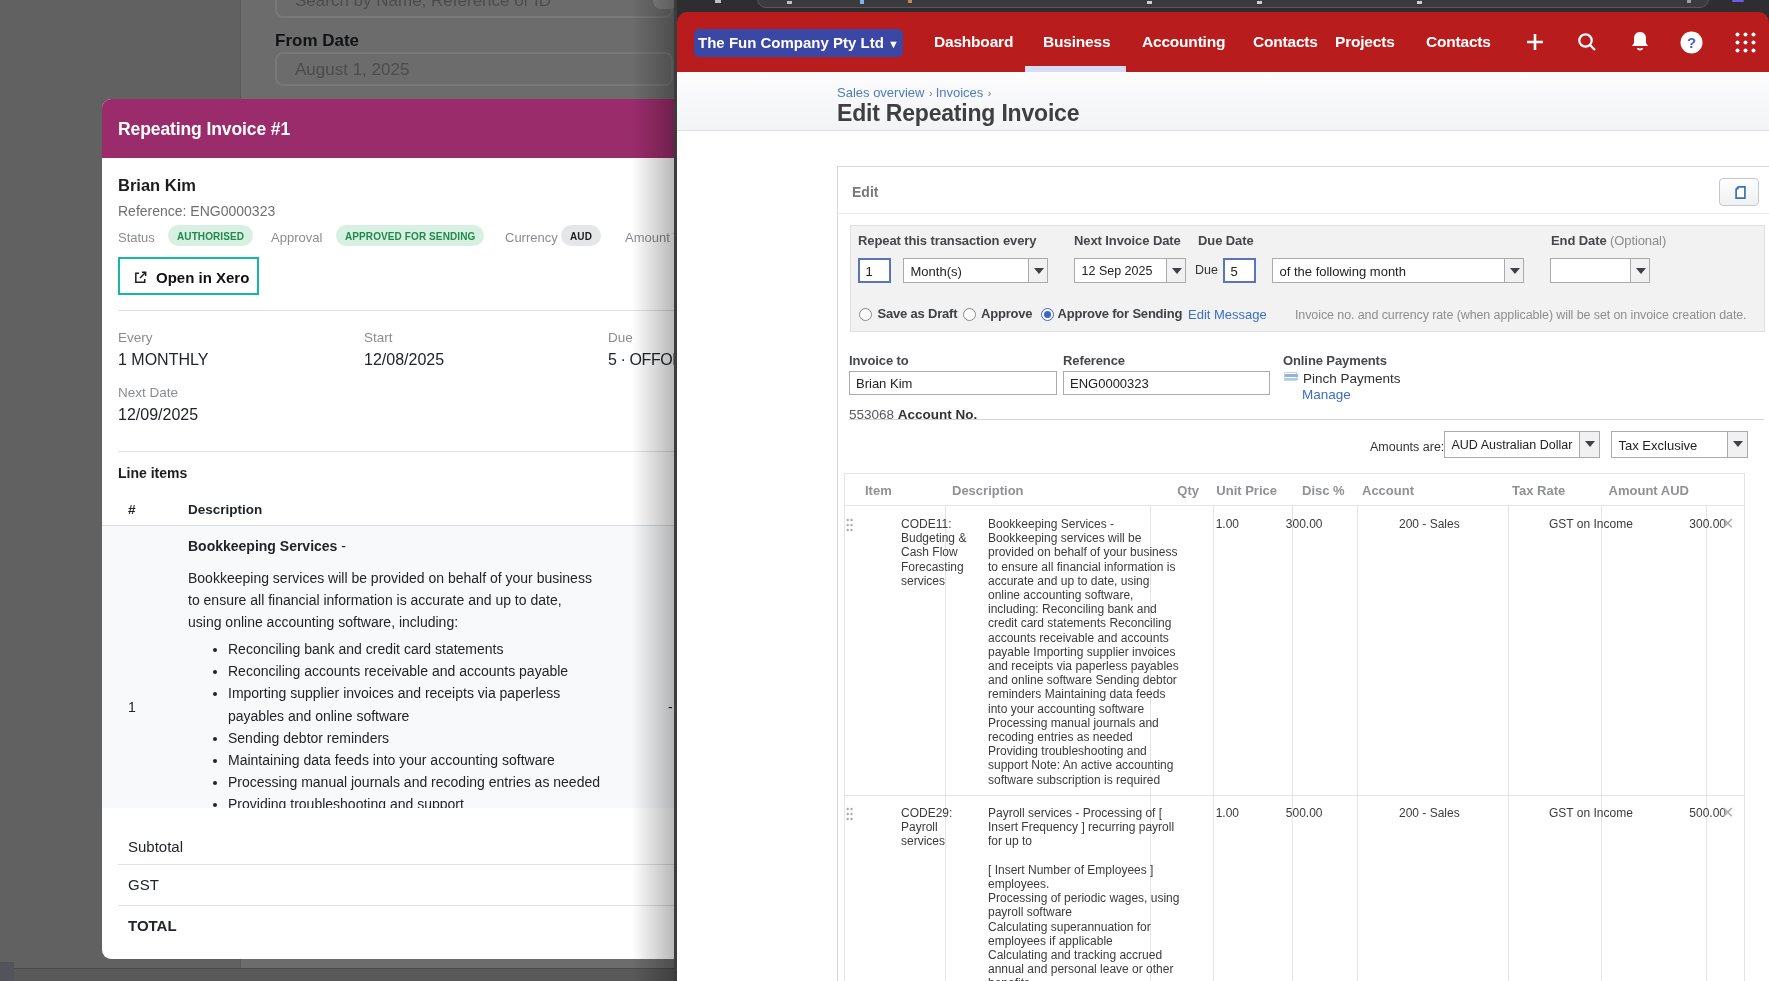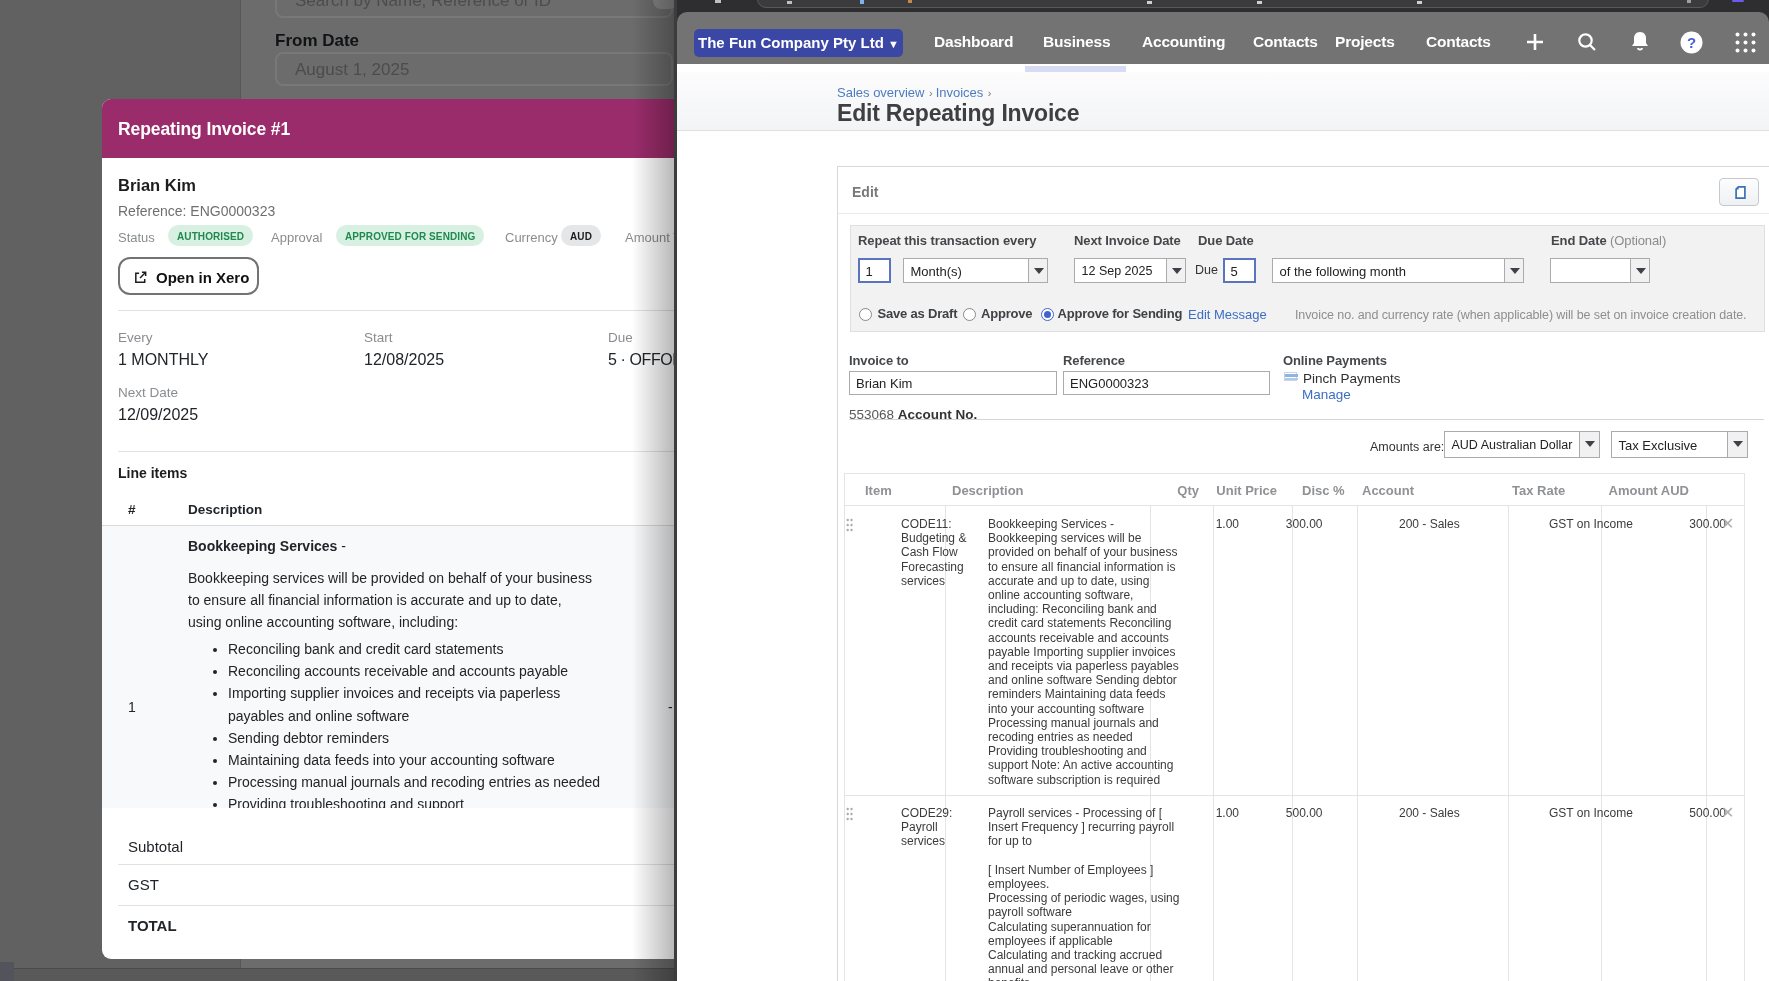--- a/index.html
+++ b/index.html
@@ -27,21 +27,21 @@
   .m-div { position:absolute; left:16px; right:0; border-top:1px solid #DEE2E6; }
 
   
   #edgeshadow { position:absolute; left:632px; top:0; width:42px; height:981px; z-index:40;
     background:linear-gradient(to right, rgba(0,0,0,0), rgba(0,0,0,0.28)); }
 
   
   #win { position:absolute; left:674px; top:0; width:1095px; height:981px; background:#fff; border-left:3px solid #3C3C3C; overflow:hidden; z-index:100; }
   #chrome { position:absolute; left:0; top:0; width:1092px; height:12px; background:#2E2E30; }
   #cpill { position:absolute; left:80px; top:-10px; width:952px; height:18px; border-radius:9px; background:#3B3B3D; border:1px solid #58585A; }
-  #navbar { position:absolute; left:0; top:12px; width:1092px; height:52px; background:#737373; border-radius:10px 10px 0 0; }
+  #navbar { position:absolute; left:0; top:12px; width:1092px; height:60px; background:#b91c1c; border-radius:10px 10px 0 0; }
   #companybtn { position:absolute; left:17px; top:17px; width:209px; height:28px; background:#3A47A4; border-radius:5px; color:#fff; font-size:15px; font-weight:600; line-height:27px; text-align:center; }
   .navitem { position:absolute; top:0; height:60px; line-height:60px; color:#fff; font-size:15.5px; font-weight:bold; letter-spacing:-0.2px; }
   #nav-underline { position:absolute; left:348px; top:54px; width:101px; height:6px; background:#D7DBF4; }
   #pagehead { position:absolute; left:0; top:72px; width:1092px; height:59px; background:linear-gradient(#FCFCFD,#F3F4F6); border-bottom:1px solid #DDDFE2; }
   .crumb { color:#4D7CBE; font-size:13px; text-decoration:none; }
   #pagehead h1 { position:absolute; left:160px; top:28px; font-size:23px; color:#3F3F41; letter-spacing:-0.2px; }
 
   
   #card { position:absolute; left:160px; top:166px; width:940px; height:830px; background:#fff; border:1px solid #D8D8D8; }
   #card-head { position:absolute; left:0; top:0; width:100%; height:47px; border-bottom:1px solid #EBEBEB; }
@@ -87,21 +87,21 @@
     </div>
   <div class="abs" style="left:16px; top:77px; font-size:16.5px; font-weight:bold; color:#1D1D1D;">Brian Kim</div>
   <div class="abs" style="left:16px; top:103.5px; font-size:14px; color:#6F6F6F;">Reference: ENG0000323</div>
   <div class="abs m-label" style="left:16px; top:131px; font-size:13px;">Status</div>
   <div class="abs pill pill-green" style="left:66px; top:126px;">AUTHORISED</div>
   <div class="abs m-label" style="left:169px; top:131px; font-size:13px;">Approval</div>
   <div class="abs pill pill-green" style="left:234px; top:126px;">APPROVED FOR SENDING</div>
   <div class="abs m-label" style="left:403px; top:131px; font-size:13px;">Currency</div>
   <div class="abs pill pill-grey" style="left:459px; top:126px;">AUD</div>
   <div class="abs m-label" style="left:523px; top:131px; font-size:13px; white-space:nowrap;">Amount Ty</div>
-  <div class="abs" id="openxero" style="left:16px; top:158px; width:141px; height:38px; border:2px solid #737373; border-radius:12px;">
+  <div class="abs" id="openxero" style="left:16px; top:158px; width:141px; height:38px; border:2px solid #14b8a6; border-radius:0;">
     <svg style="position:absolute;left:13px;top:11px;" width="15" height="15" viewBox="0 0 16 16" fill="none" stroke="#1E1E1E" stroke-width="1.6">
         <path d="M6.5 3.5 H3 V13 H12.5 V9.5"></path>
         <path d="M9.5 2.5 H13.5 V6.5"></path>
         <path d="M13 3 L7.5 8.5"></path>
       </svg>
     <span style="position:absolute; left:36px; top:10px; font-size:15px; font-weight:bold; color:#111;">Open in Xero</span>
   </div>
   <div class="m-div" style="top:211px;"></div>
   <div class="abs m-label" style="left:16px; top:231px;">Every</div>
   <div class="abs m-value" style="left:16px; top:252px;">1 MONTHLY</div>

